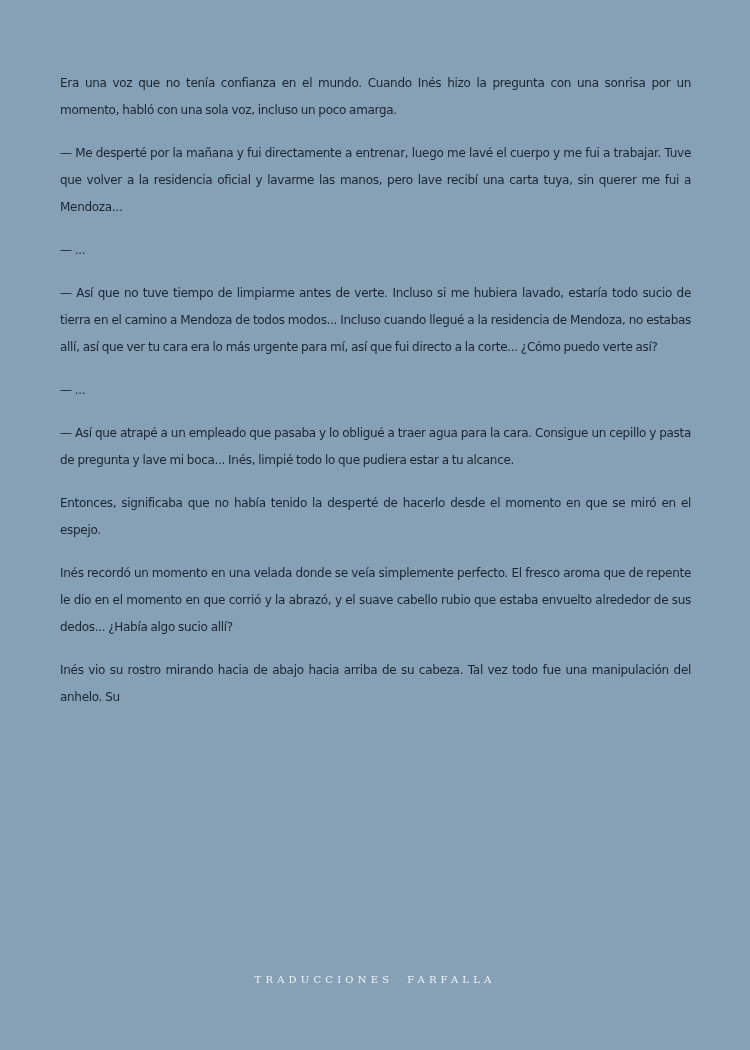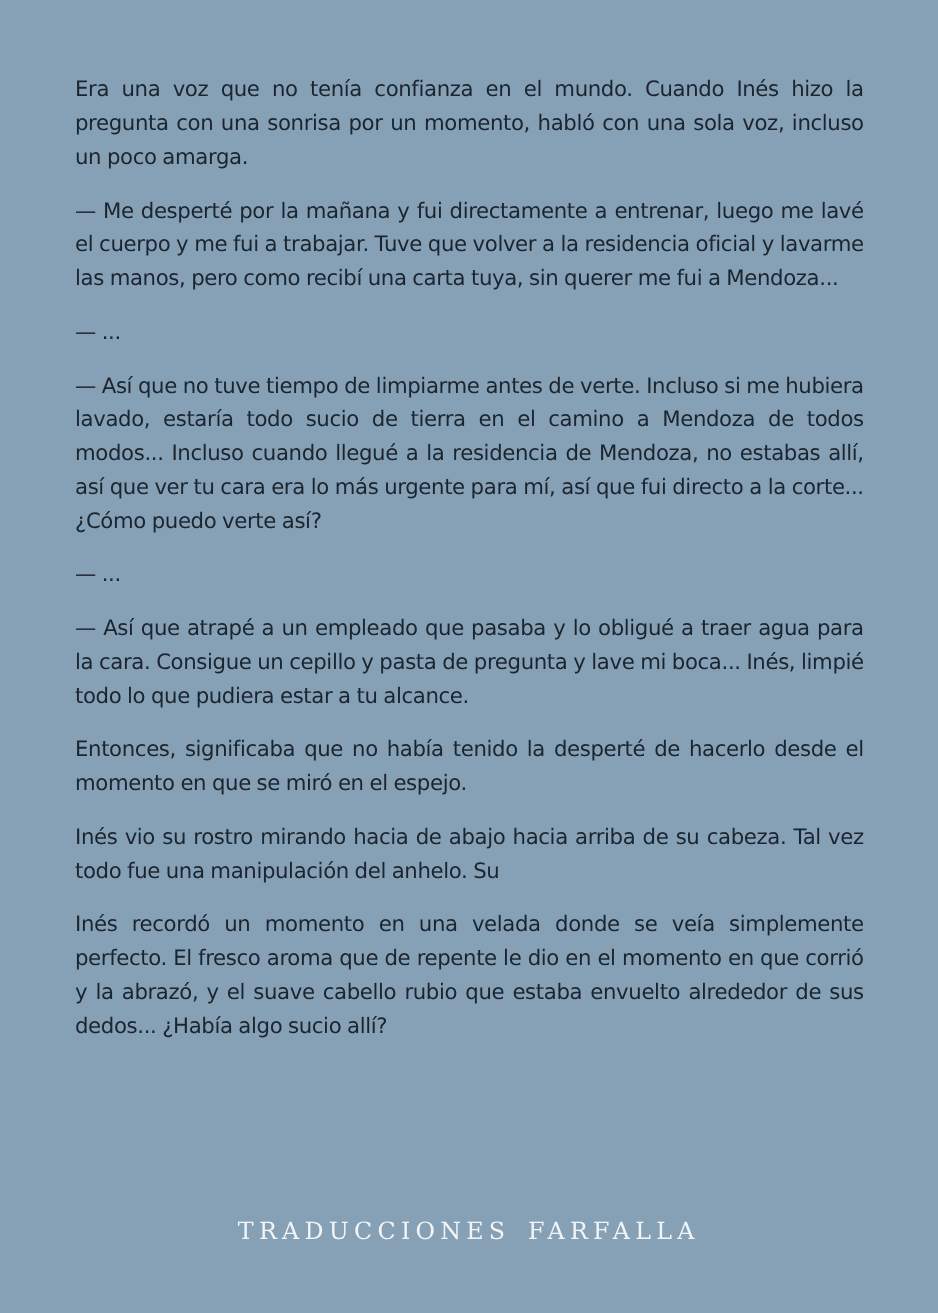--- a/index.html
+++ b/index.html
@@ -14,58 +14,58 @@
       position: relative;
     }
     .page {
       position: absolute;
       left: 60px;
       top: 59px;
       width: 631px;
     }
     .para {
       font-family: "DejaVu Sans", sans-serif;
-      font-size: 17px;
+      font-size: 12px;
       line-height: 27px;
       color: #1b2530;
       text-align: justify;
-      margin: 0 0 16px 0;
+      margin: 11px 0 16px 0;
       letter-spacing: -0.3px;
       word-spacing: -0.5px;
     }
     .para.cut {
       height: 54px;
       overflow: hidden;
     }
     .footer {
       position: absolute;
       left: 0;
       right: 0;
       top: 974px;
       text-align: center;
       font-family: "DejaVu Serif", serif;
-      font-size: 19px;
+      font-size: 10px;
       letter-spacing: 4.2px;
       color: #f2f5f8;
     }
     .footer .gap {
       display: inline-block;
       width: 14px;
     }
   </style>
 </head>
 <body>
 
 <main class="page">
   <p class="para">Era una voz que no tenía confianza en el mundo. Cuando Inés hizo la pregunta con una sonrisa por un momento, habló con una sola voz, incluso un poco amarga.</p>
-  <p class="para">— Me desperté por la mañana y fui directamente a entrenar, luego me lavé el cuerpo y me fui a trabajar. Tuve que volver a la residencia oficial y lavarme las manos, pero como recibí una carta tuya, sin querer me fui a Mendoza...</p>
+  <p class="para">— Me desperté por la mañana y fui directamente a entrenar, luego me lavé el cuerpo y me fui a trabajar. Tuve que volver a la residencia oficial y lavarme las manos, pero lave recibí una carta tuya, sin querer me fui a Mendoza...</p>
   <p class="para">— ...</p>
   <p class="para">— Así que no tuve tiempo de limpiarme antes de verte. Incluso si me hubiera lavado, estaría todo sucio de tierra en el camino a Mendoza de todos modos... Incluso cuando llegué a la residencia de Mendoza, no estabas allí, así que ver tu cara era lo más urgente para mí, así que fui directo a la corte... ¿Cómo puedo verte así?</p>
   <p class="para">— ...</p>
   <p class="para">— Así que atrapé a un empleado que pasaba y lo obligué a traer agua para la cara. Consigue un cepillo y pasta de pregunta y lave mi boca... Inés, limpié todo lo que pudiera estar a tu alcance.</p>
   <p class="para">Entonces, significaba que no había tenido la desperté de hacerlo desde el momento en que se miró en el espejo.</p>
+  <p class="para">Inés recordó un momento en una velada donde se veía simplemente perfecto. El fresco aroma que de repente le dio en el momento en que corrió y la abrazó, y el suave cabello rubio que estaba envuelto alrededor de sus dedos... ¿Había algo sucio allí?</p>
   <p class="para cut">Inés vio su rostro mirando hacia de abajo hacia arriba de su cabeza. Tal vez todo fue una manipulación del anhelo. Su</p>
-  <p class="para">Inés recordó un momento en una velada donde se veía simplemente perfecto. El fresco aroma que de repente le dio en el momento en que corrió y la abrazó, y el suave cabello rubio que estaba envuelto alrededor de sus dedos... ¿Había algo sucio allí?</p>
 </main>
 
 <footer class="footer">
   <span>TRADUCCIONES</span><span class="gap"></span><span>FARFALLA</span>
 </footer>
 
 </body></html>

